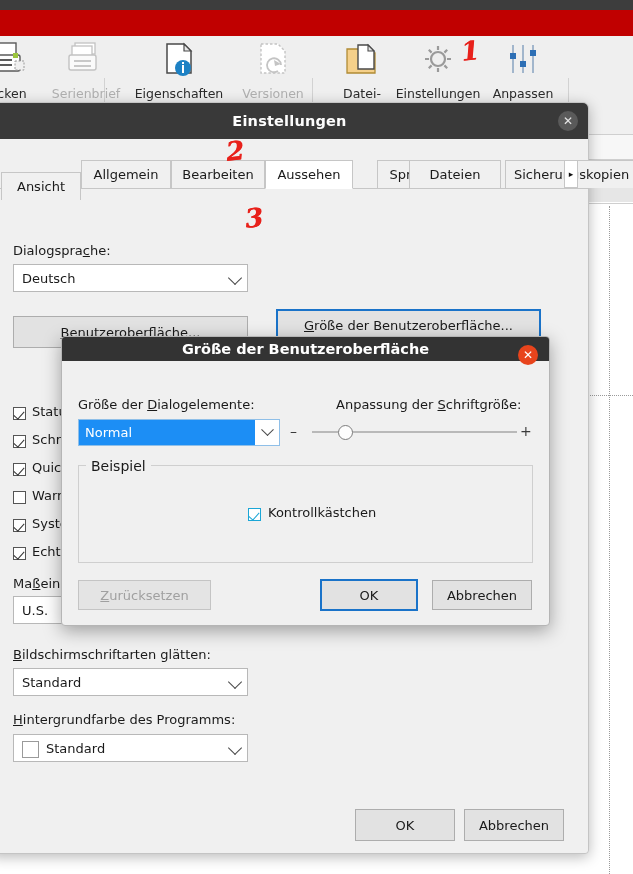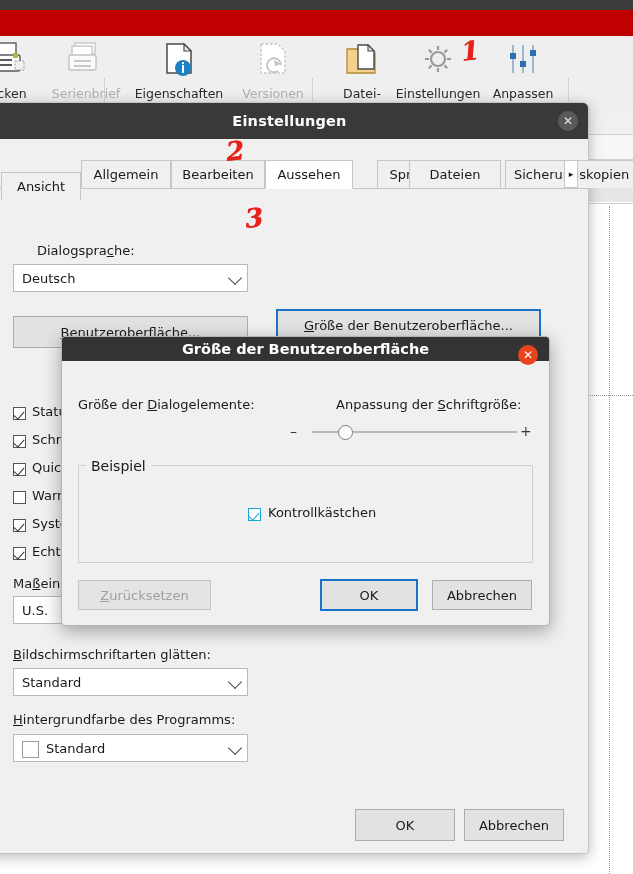--- a/index.html
+++ b/index.html
@@ -254,21 +254,21 @@
       <div class="tab" style="left:10px;width:80px;margin-top:12px;">Ansicht</div>
       <div class="tab" style="left:90px;width:90px;">Allgemein</div>
       <div class="tab" style="left:180px;width:94px;">Bearbeiten</div>
       <div class="tab active" style="left:274px;width:88px;">Aussehen</div>
       <div class="tab" style="left:366px;width:78px;margin-left:20px;">Sprache</div>
       <div class="tab" style="left:418px;width:92px;">Dateien</div>
       <div class="tab" style="left:514px;width:130px;justify-content:flex-start;padding-left:8px;">Sicherungskopien</div>
       <div class="tab-scroll" style="right:10px;">▸</div>
     </div>
 
-    <div class="lbl-txt" style="left:22px;top:104px;margin-left:24px;">Dialogspra<span class="u">c</span>he:</div>
+    <div class="lbl-txt" style="left:22px;top:104px;">Dialogspra<span class="u">c</span>he:</div>
     <div class="combo" style="left:22px;top:125px;width:235px;">
       <span>Deutsch</span>
       <i class="arrow"></i>
     </div>
 
     <div class="btn" style="left:22px;top:177px;width:235px;height:32px;">
       <span><span class="u">B</span>enutzeroberfläche...</span>
     </div>
 
     <div class="cb checked" style="left:22px;top:268px;"></div>
@@ -336,20 +336,26 @@
 </div>
 
 <div id="ui-size-dialog">
   <div class="inner-titlebar">
     <span class="inner-title">Größe der Benutzeroberfläche</span>
     <span class="inner-close">✕</span>
   </div>
   <div class="inner-body">
 
     <div class="lbl-txt" style="left:16px;top:24px;">Größe der <span class="u">D</span>ialogelemente:</div>
+    <div class="sel-combo" style="left:16px;top:46px;width:202px;">
+      <span>Normal</span>
+      <span class="cap">
+          <i></i>
+        </span>
+    </div>
 
     <div class="lbl-txt" style="left:228px;top:24px;margin-left:46px;">Anpassung der <span class="u">S</span>chriftgröße:</div>
     <div class="slider-sign" style="left:228px;top:50px;">–</div>
     <div class="slider-track" style="left:250px;top:58px;width:205px;"></div>
     <div class="slider-knob" id="slider-knob" style="left: 276.3px; top: 52px;"></div>
     <div class="slider-sign" style="left:458px;top:50px;">+</div>
 
     <div class="group" style="left:16px;top:92px;width:455px;height:98px;"></div>
     <div class="group-title" style="left:24px;top:85px;">Beispiel</div>
 

